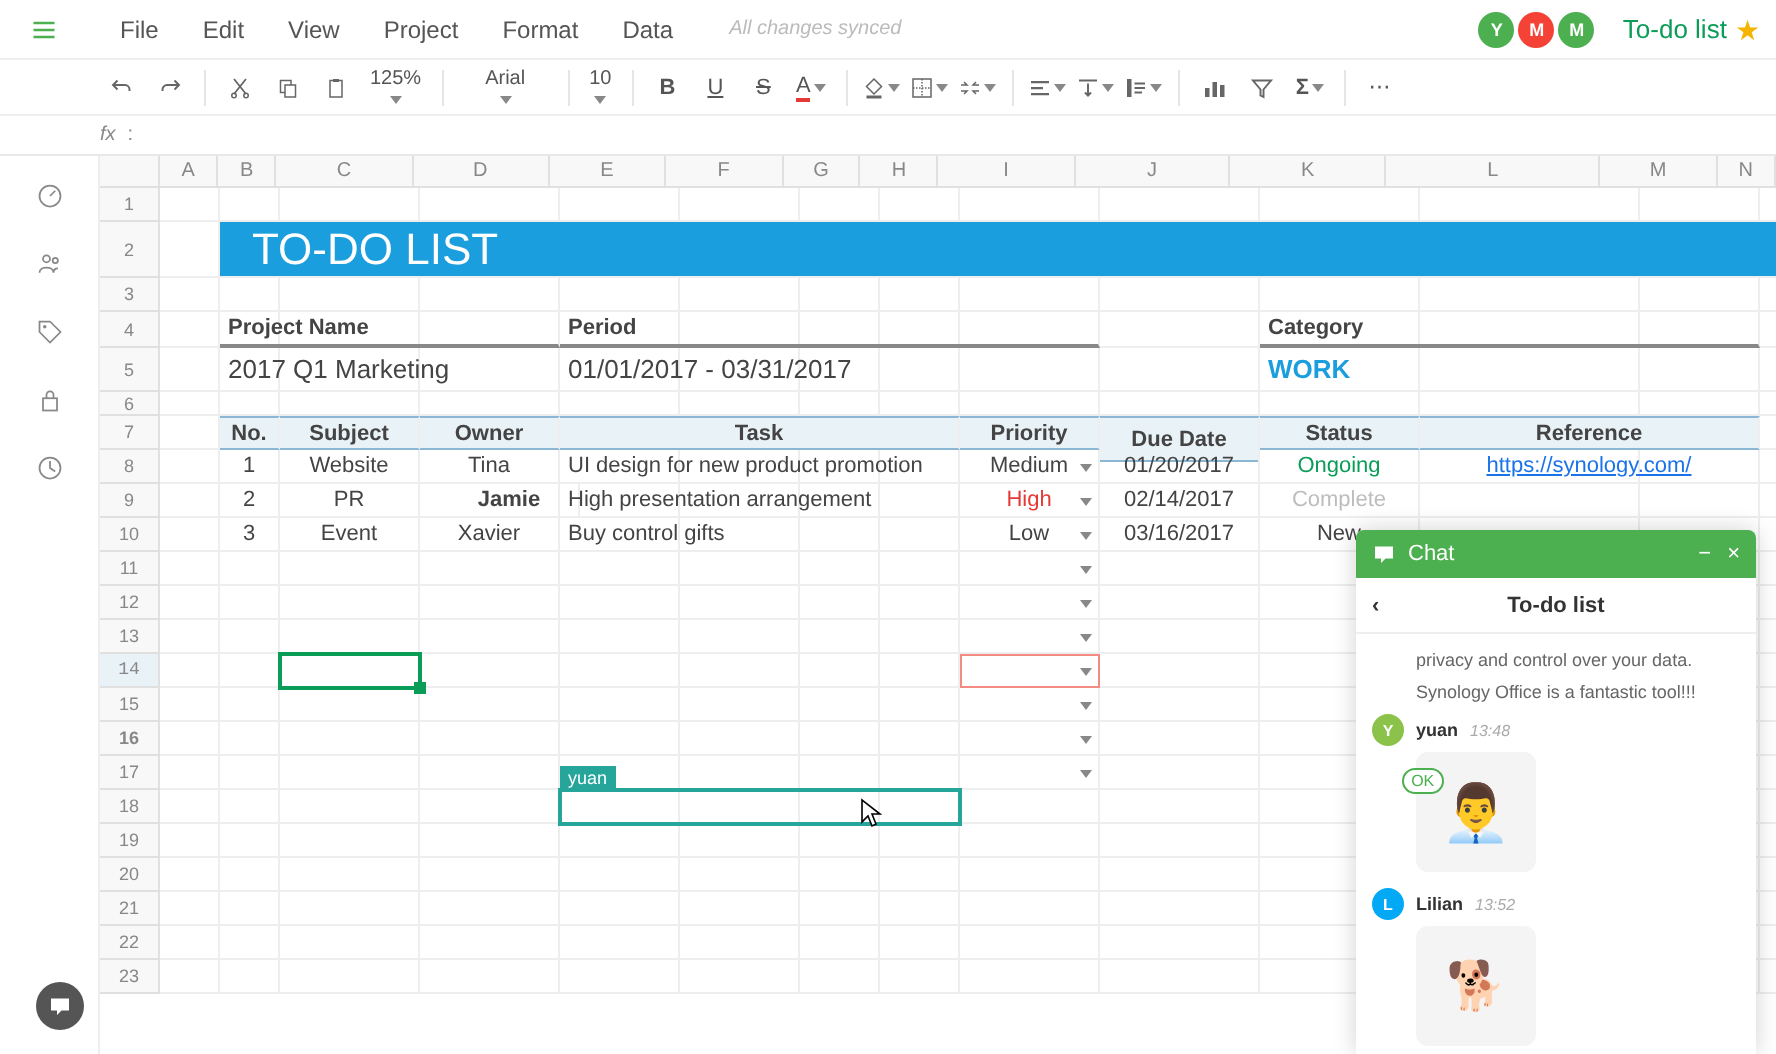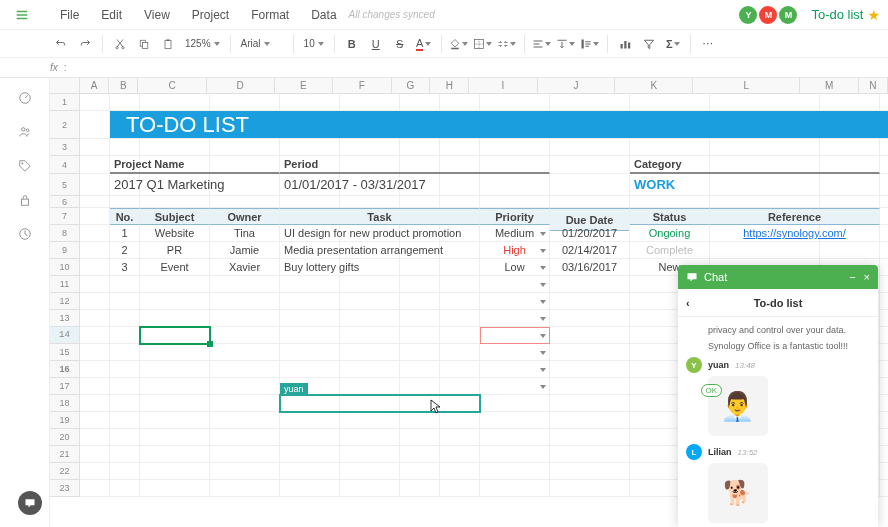--- a/index.html
+++ b/index.html
@@ -3,30 +3,30 @@
 <meta charset="utf-8">
 <style>
 * { box-sizing: border-box; margin: 0; padding: 0; font-family: Arial, sans-serif; }
 body { width: 888px; height: 527px; overflow: hidden; background: #fff; position: relative; font-size: 11px; color: #333; }
 
 .menubar { display: flex; align-items: center; height: 30px; padding: 0 8px; border-bottom: 1px solid #eee; }
 .ham { width: 28px; height: 28px; display: flex; align-items: center; justify-content: center; cursor: pointer; }
 .ham svg { width: 14px; height: 14px; }
 .menus { display: flex; gap: 2px; margin-left: 14px; }
 .menu { padding: 4px 10px; font-size: 12px; color: #555; cursor: pointer; }
-.sync { margin-left: 2px; font-size: 10px; color: #bbb; font-style: italic; }
+.sync { margin-left: 18px; font-size: 10px; color: #bbb; font-style: italic; }
 .spacer { flex: 1; }
 .avatars { display: flex; gap: 2px; }
 .avatar { width: 18px; height: 18px; border-radius: 50%; display: flex; align-items: center; justify-content: center; color: #fff; font-size: 9px; font-weight: bold; }
 .doc-title { margin-left: 14px; color: #0a9d58; font-size: 13px; }
 .star { color: #f4b400; margin-left: 4px; font-size: 14px; }
 
 .toolbar { display: flex; align-items: center; height: 28px; padding: 2px 8px 2px 50px; border-bottom: 1px solid #eee; gap: 2px; }
 .tbtn { width: 22px; height: 22px; display: flex; align-items: center; justify-content: center; color: #555; cursor: pointer; font-size: 11px; }
-.tsel { height: 20px; display: flex; align-items: center; padding: 0 4px; gap: 3px; color: #555; font-size: 10px; }
+.tsel { height: 20px; display: flex; align-items: center; padding: 0 4px; gap: 3px; color: #555; font-size: 10px; flex-direction: column; }
 .tsep { width: 1px; height: 18px; background: #e5e5e5; margin: 0 4px; }
 .tbtn svg { width: 12px; height: 12px; }
 
 .fxbar { display: flex; align-items: center; height: 20px; padding: 0 8px 0 50px; border-bottom: 1px solid #e8e8e8; font-size: 10px; color: #888; }
 .fx { font-style: italic; }
 
 .content { display: flex; position: absolute; top: 78px; left: 0; right: 0; bottom: 0; }
 .side { width: 50px; border-right: 1px solid #eee; padding-top: 10px; display: flex; flex-direction: column; align-items: center; gap: 14px; }
 .sbtn { width: 20px; height: 20px; display: flex; align-items: center; justify-content: center; color: #888; cursor: pointer; }
 .sbtn svg { width: 14px; height: 14px; }
@@ -644,30 +644,30 @@
         <div class="cell " style="position: absolute; left: 200px; top: 131px; width: 200px; height: 17px;">UI design for new product promotion</div>
         <div class="cell cc" style="position: absolute; left: 400px; top: 131px; width: 70px; height: 17px; color: rgb(68, 68, 68);">Medium</div>
         <span class="chev" style="position: absolute; left: 460px; top: 137.5px;"></span>
         <div class="cell cc" style="position: absolute; left: 470px; top: 131px; width: 80px; height: 17px;">01/20/2017</div>
         <div class="cell cc" style="position: absolute; left: 550px; top: 131px; width: 80px; height: 17px; color: rgb(10, 157, 88);">Ongoing</div>
         <div class="cell cc" style="position: absolute; left: 630px; top: 131px; width: 170px; height: 17px;">
           <span class="link">https://synology.com/</span>
         </div>
         <div class="cell cc" style="position: absolute; left: 30px; top: 148px; width: 30px; height: 17px;">2</div>
         <div class="cell cc" style="position: absolute; left: 60px; top: 148px; width: 70px; height: 17px;">PR</div>
-        <div class="cell cc" style="position: absolute; left: 130px; top: 148px; width: 70px; height: 17px;">Jamie</div>
-        <div class="cell " style="position: absolute; left: 200px; top: 148px; width: 200px; height: 17px;">Media presentation arrangement</div>
+        <div class="cell cc" style="position: absolute; left: 140px; top: 148px; width: 70px; height: 17px; font-weight: bold;">Jamie</div>
+        <div class="cell " style="position: absolute; left: 200px; top: 148px; width: 200px; height: 17px;">High presentation arrangement</div>
         <div class="cell cc" style="position: absolute; left: 400px; top: 148px; width: 70px; height: 17px; color: rgb(229, 57, 53);">High</div>
         <span class="chev" style="position: absolute; left: 460px; top: 154.5px;"></span>
         <div class="cell cc" style="position: absolute; left: 470px; top: 148px; width: 80px; height: 17px;">02/14/2017</div>
         <div class="cell cc" style="position: absolute; left: 550px; top: 148px; width: 80px; height: 17px; color: rgb(189, 189, 189);">Complete</div>
         <div class="cell cc" style="position: absolute; left: 30px; top: 165px; width: 30px; height: 17px;">3</div>
         <div class="cell cc" style="position: absolute; left: 60px; top: 165px; width: 70px; height: 17px;">Event</div>
         <div class="cell cc" style="position: absolute; left: 130px; top: 165px; width: 70px; height: 17px;">Xavier</div>
-        <div class="cell " style="position: absolute; left: 200px; top: 165px; width: 200px; height: 17px;">Buy lottery gifts</div>
+        <div class="cell " style="position: absolute; left: 200px; top: 165px; width: 200px; height: 17px;">Buy control gifts</div>
         <div class="cell cc" style="position: absolute; left: 400px; top: 165px; width: 70px; height: 17px; color: rgb(68, 68, 68);">Low</div>
         <span class="chev" style="position: absolute; left: 460px; top: 171.5px;"></span>
         <div class="cell cc" style="position: absolute; left: 470px; top: 165px; width: 80px; height: 17px;">03/16/2017</div>
         <div class="cell cc" style="position: absolute; left: 550px; top: 165px; width: 80px; height: 17px; color: rgb(68, 68, 68);">New</div>
         <span class="chev" style="position: absolute; left: 460px; top: 188.5px;"></span>
         <span class="chev" style="position: absolute; left: 460px; top: 205.5px;"></span>
         <span class="chev" style="position: absolute; left: 460px; top: 222.5px;"></span>
         <span class="chev" style="position: absolute; left: 460px; top: 239.5px;"></span>
         <span class="chev" style="position: absolute; left: 460px; top: 256.5px;"></span>
         <span class="chev" style="position: absolute; left: 460px; top: 273.5px;"></span>

